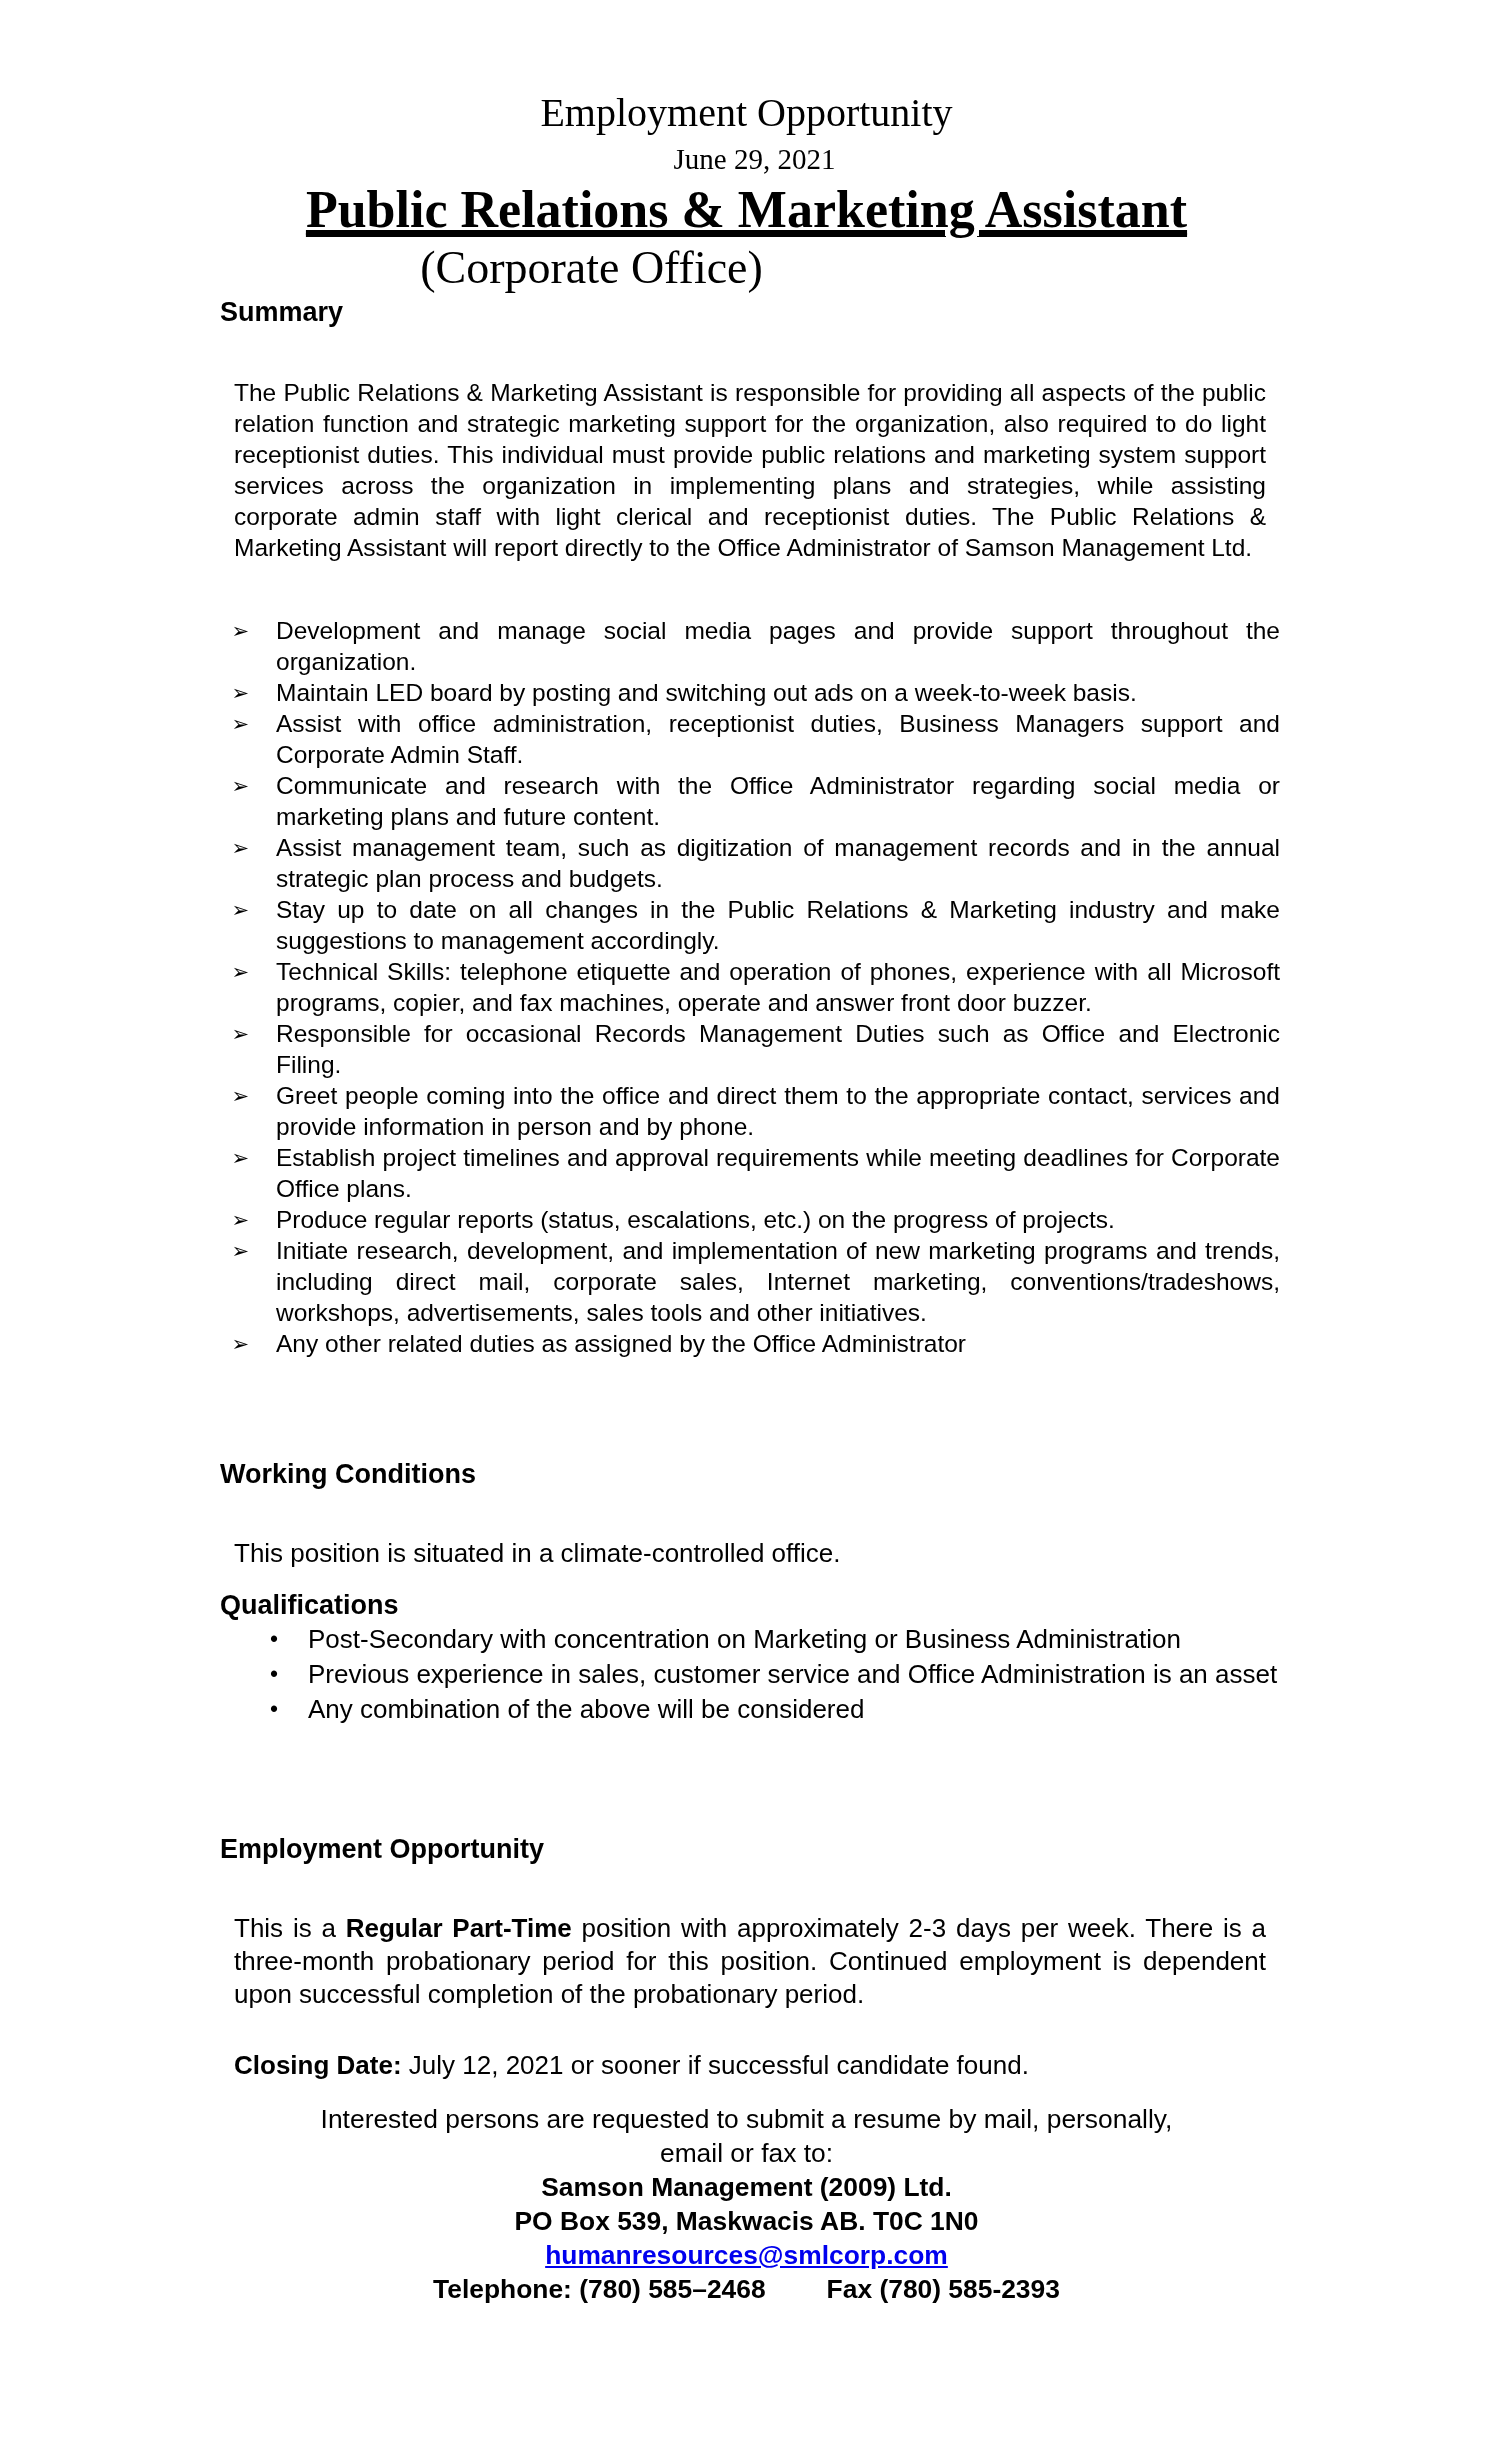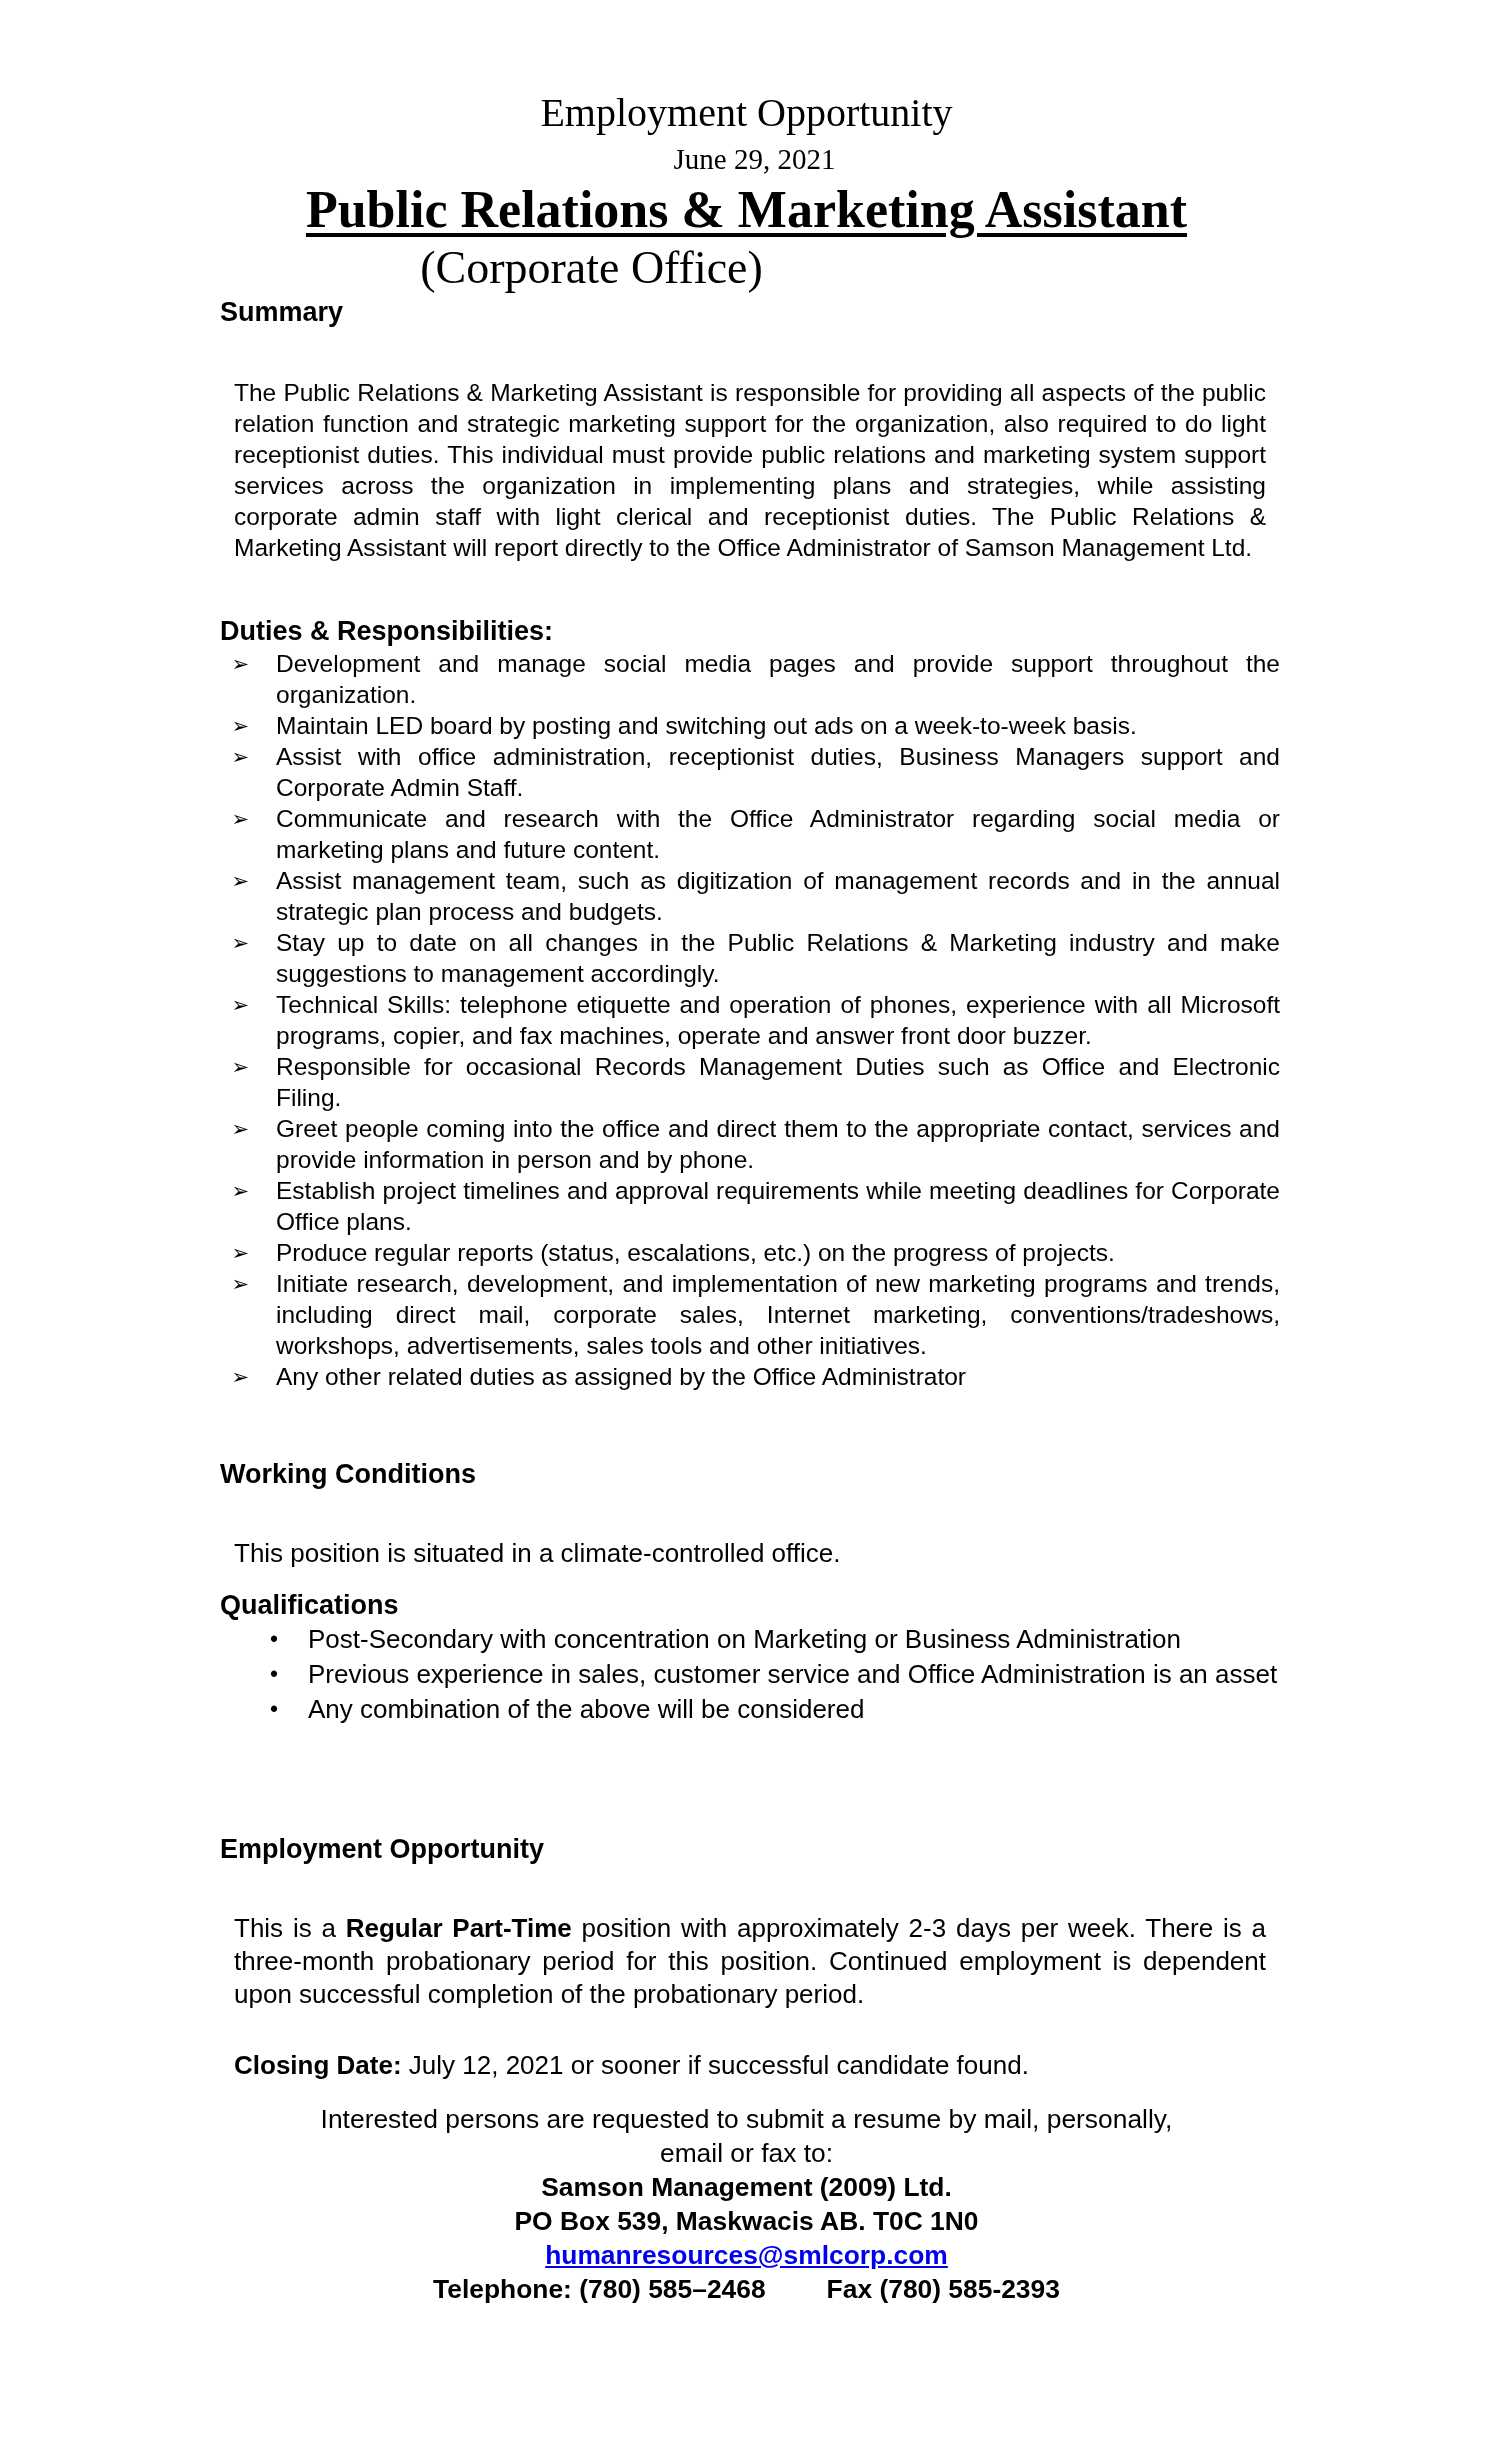--- a/index.html
+++ b/index.html
@@ -3,21 +3,21 @@
 <meta charset="utf-8">
 <style>
   html, body { margin: 0; padding: 0; background: #ffffff; }
   body { width: 1493px; height: 2459px; position: relative; overflow: hidden; color: #000; }
   .page { position: absolute; left: 0; top: 0; width: 1493px; height: 2459px; }
   .serif { font-family: "Liberation Serif", "DejaVu Serif", serif; }
   .sans { font-family: "Liberation Sans", "DejaVu Sans", sans-serif; }
 
   .hdr-eo { position: absolute; top: 88px; left: 0; width: 1493px; text-align: center; font-size: 40px; line-height: 50px; }
   .hdr-date { position: absolute; top: 142px; left: 0; width: 1493px; text-align: center; font-size: 29px; line-height: 35px; margin-left: 8px; }
-  .hdr-title { position: absolute; top: 179px; left: 0; width: 1493px; text-align: center; font-size: 52px; line-height: 61px; font-weight: bold; }
+  .hdr-title { position: absolute; top: 179px; left: 0; width: 1493px; text-align: center; font-size: 52px; line-height: 61px; font-weight: bold; text-decoration: underline; }
   .hdr-title span { text-decoration: underline; text-decoration-thickness: 3.8px; text-underline-offset: 5.8px; }
   .hdr-sub { position: absolute; top: 240px; left: 0; width: 1183px; text-align: center; font-size: 46px; line-height: 56px; }
 
   .content { position: absolute; left: 220px; width: 1060px; font-size: 24.5px; line-height: 31px; }
   .h { font-weight: bold; font-size: 27px; line-height: 33px; margin: 0; }
   p { margin: 14px; text-align: justify; }
 
   .sec-summary-h { top: 296px; }
   .sec-summary-p { top: 363px; }
   .sec-duties { top: 615px; }
@@ -53,21 +53,20 @@
   <div class="hdr-sub serif">(Corporate Office)</div>
 
   <div class="content sans sec-summary-h">
     <h2 class="h">Summary</h2>
   </div>
   <div class="content sans sec-summary-p">
     <p>The Public Relations &amp; Marketing Assistant is responsible for providing all aspects of the public relation function and strategic marketing support for the organization, also required to do light receptionist duties. This individual must provide public relations and marketing system support services across the organization in implementing plans and strategies, while assisting corporate admin staff with light clerical and receptionist duties. The Public Relations &amp; Marketing Assistant will report directly to the Office Administrator of Samson Management Ltd.</p>
   </div>
 
   <div class="content sans sec-duties">
-    <h2 class="h">Duties &amp; Responsibilities:</h2>
     <ul class="duties">
       <li><span class="arrow">➢</span><span>Development and manage social media pages and provide support throughout the organization.</span></li>
       <li><span class="arrow">➢</span><span>Maintain LED board by posting and switching out ads on a week-to-week basis.</span></li>
       <li><span class="arrow">➢</span><span>Assist with office administration, receptionist duties, Business Managers support and Corporate Admin Staff.</span></li>
       <li><span class="arrow">➢</span><span>Communicate and research with the Office Administrator regarding social media or marketing plans and future content.</span></li>
       <li><span class="arrow">➢</span><span>Assist management team, such as digitization of management records and in the annual strategic plan process and budgets.</span></li>
       <li><span class="arrow">➢</span><span>Stay up to date on all changes in the Public Relations &amp; Marketing industry and make suggestions to management accordingly.</span></li>
       <li><span class="arrow">➢</span><span>Technical Skills: telephone etiquette and operation of phones, experience with all Microsoft programs, copier, and fax machines, operate and answer front door buzzer.</span></li>
       <li><span class="arrow">➢</span><span>Responsible for occasional Records Management Duties such as Office and Electronic Filing.</span></li>
       <li><span class="arrow">➢</span><span>Greet people coming into the office and direct them to the appropriate contact, services and provide information in person and by phone.</span></li>

